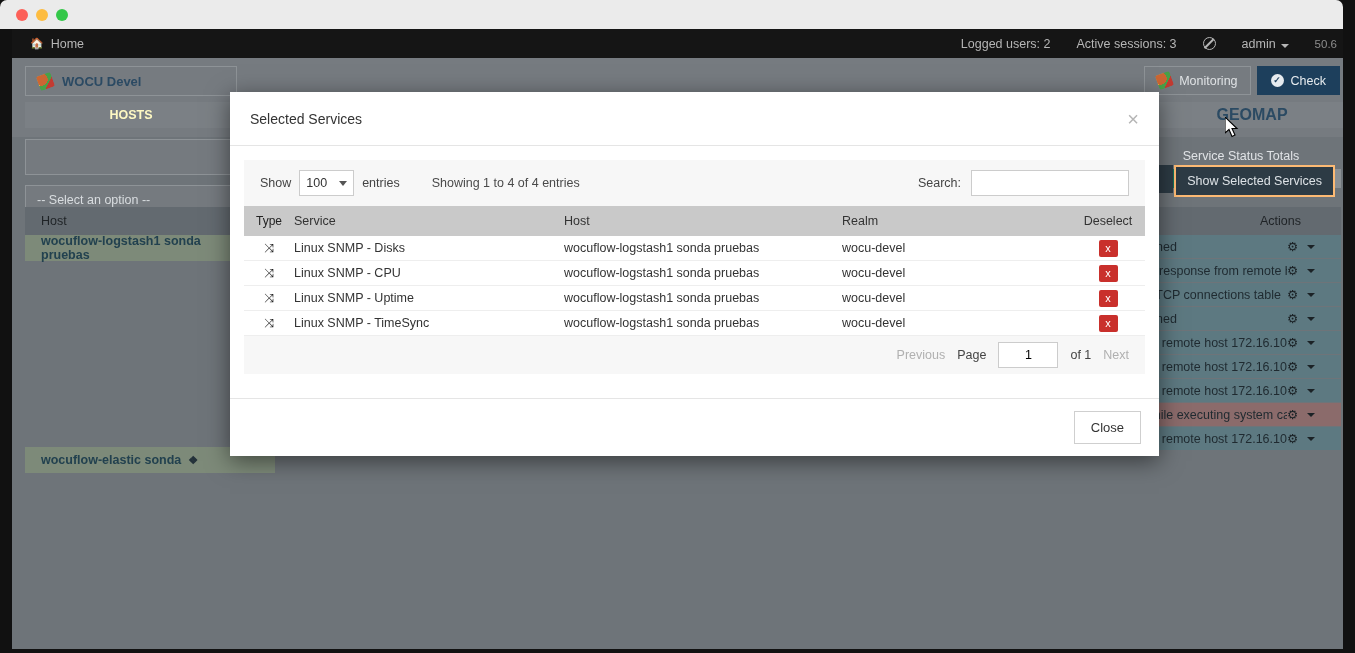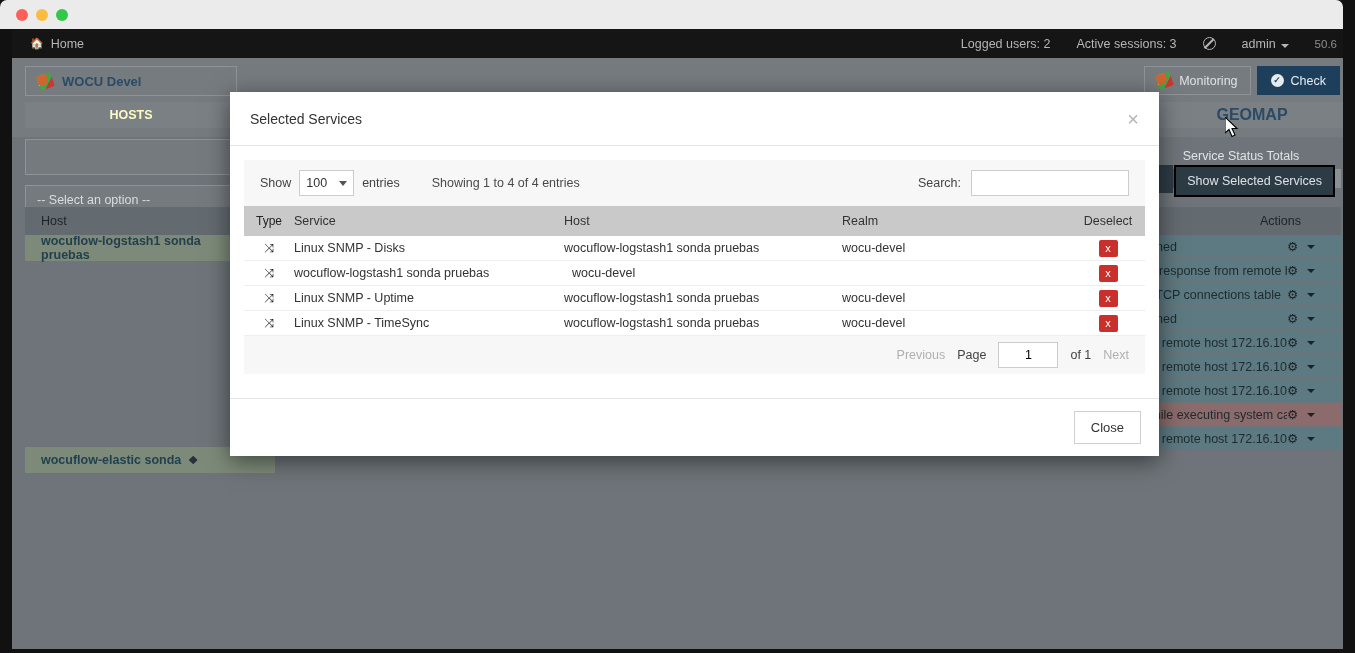--- a/index.html
+++ b/index.html
@@ -179,21 +179,21 @@
   }
   .rp-title {
     margin-top: 10px; text-align: center; color: #e0e3e6; font-size: 12.5px;
   }
   .statusrow { margin-top: 6px; display: flex; height: 19px; font-size: 11.5px; }
   .st { display: flex; align-items: center; justify-content: center; gap: 2px; color: #fff; flex: 1; }
   .st-last { background: #8b9094 !important; color: #d9dde0 !important; }
   .btn-show-selected {
     position: absolute; right: 8px; top: 136px;
     background: #2d3b45; color: #dde2e6; font-size: 12.5px;
-    padding: 7px 11px; border: 2px solid #000000;
+    padding: 7px 11px; border: 2px solid #fdba74;
   }
   .btn-users {
     position: absolute; right: 170px; top: 136px;
     background: #2d3b45; color: #dde2e6; font-size: 12.5px;
     padding: 7px 11px; white-space: nowrap; overflow: hidden; width: 46px;
   }
 
   
   .modal {
     position: absolute; left: 218px; top: 63px; width: 929px; height: 364px;
@@ -566,20 +566,21 @@
               <span class="m-type">⤨</span>
               <span class="m-svc">Linux SNMP - Disks</span>
               <span class="m-host">wocuflow-logstash1 sonda pruebas</span>
               <span class="m-realm">wocu-devel</span>
               <span class="m-des">
                 <span class="del-btn">x</span>
               </span>
             </div>
             <div class="mt-row">
               <span class="m-type">⤨</span>
+              <span class="m-svc">Linux SNMP - CPU</span>
               <span class="m-host">wocuflow-logstash1 sonda pruebas</span>
               <span class="m-realm">wocu-devel</span>
               <span class="m-des">
                 <span class="del-btn">x</span>
               </span>
             </div>
             <div class="mt-row">
               <span class="m-type">⤨</span>
               <span class="m-svc">Linux SNMP - Uptime</span>
               <span class="m-host">wocuflow-logstash1 sonda pruebas</span>

